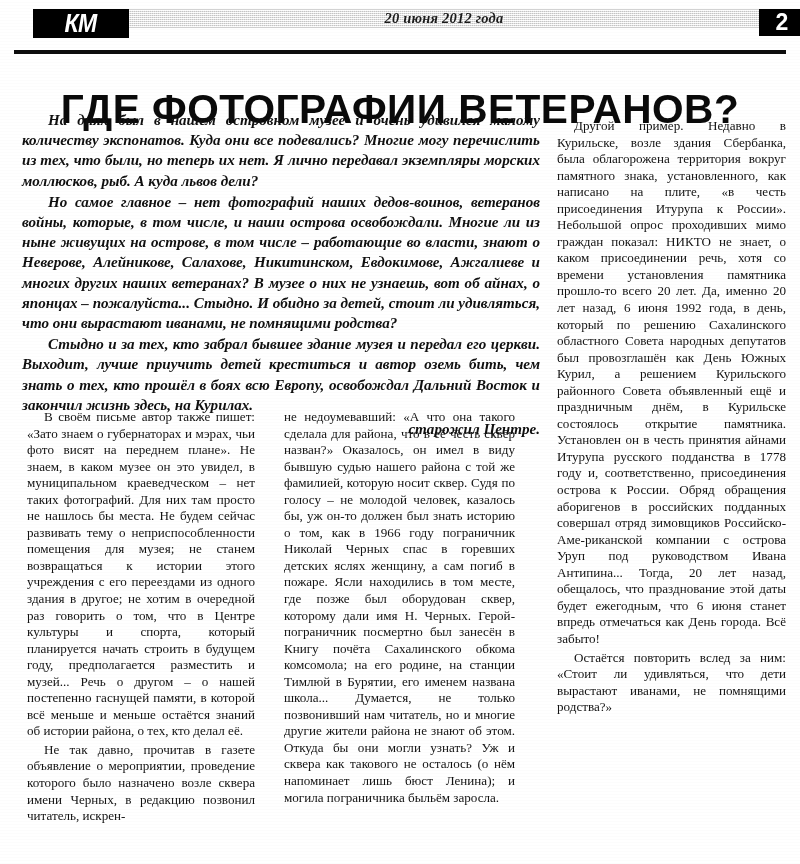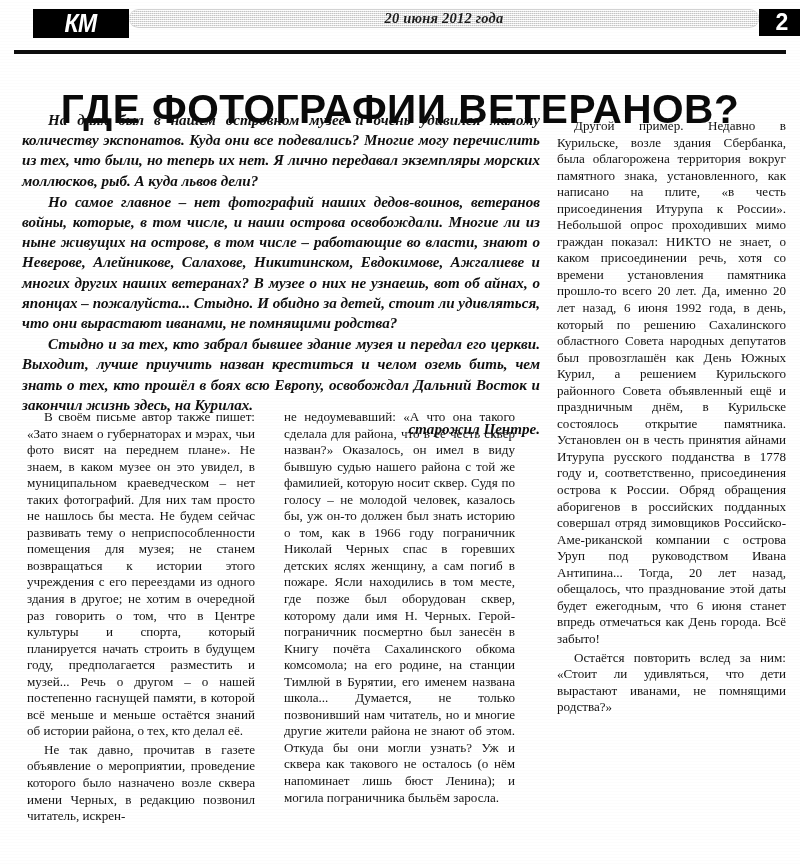--- a/index.html
+++ b/index.html
@@ -54,21 +54,20 @@
     position: relative;
     background: #e9e9e9;
     background-image:
       repeating-linear-gradient(0deg, rgba(255,255,255,0.85) 0 1px, rgba(160,160,160,0.30) 1px 2px),
       repeating-linear-gradient(90deg, rgba(255,255,255,0.85) 0 1px, rgba(160,160,160,0.30) 1px 2px);
     display: flex;
     align-items: center;
     justify-content: center;
     border-top: 1px solid #d2d2d2;
     border-bottom: 1px solid #cfcfcf;
-    border-radius: 12px;
   }
   .date-text {
     font-family: "Liberation Serif", serif;
     font-style: italic;
     font-weight: bold;
     font-size: 14.5px;
     color: #1b1b1b;
     letter-spacing: 0.2px;
     background: transparent;
     text-shadow: 0 0 1px rgba(255,255,255,0.9);
@@ -176,21 +175,21 @@
       <span class="pagenum-text">2</span>
     </div>
   </div>
   <div class="masthead-rule"></div>
 
   <h1 class="headline">ГДЕ ФОТОГРАФИИ ВЕТЕРАНОВ?</h1>
 
   <div class="lead">
     <p>На днях был в нашем островном музее и очень удивился малому количеству экспонатов. Куда они все подевались? Многие могу перечислить из тех, что были, но теперь их нет. Я лично передавал экземпляры морских моллюсков, рыб. А куда львов дели?</p>
     <p>Но самое главное – нет фотографий наших дедов-воинов, ветеранов войны, которые, в том числе, и наши острова освобождали. Многие ли из ныне живущих на острове, в том числе – работающие во власти, знают о Неверове, Алейникове, Салахове, Никитинском, Евдокимове, Ажгалиеве и многих других наших ветеранах? В музее о них не узнаешь, вот об айнах, о японцах – пожалуйста... Стыдно. И обидно за детей, стоит ли удивляться, что они вырастают иванами, не помнящими родства?</p>
-    <p>Стыдно и за тех, кто забрал  бывшее здание музея и передал его церкви. Выходит, лучше приучить назван креститься и челом оземь бить, чем знать о тех, кто прошёл в боях всю Европу, освобождал Дальний Восток и закончил жизнь здесь, на Курилах.</p>
+    <p>Стыдно и за тех, кто забрал  бывшее здание музея и передал его церкви. Выходит, лучше приучить детей креститься и автор оземь бить, чем знать о тех, кто прошёл в боях всю Европу, освобождал Дальний Восток и закончил жизнь здесь, на Курилах.</p>
     <div class="sig">
       <span class="line">старожил Центре.</span>
     </div>
   </div>
 
   <div class="col" id="col-left">
     <p>В своём письме автор также пишет: «Зато знаем о губернаторах и мэрах, чьи фото висят на переднем плане». Не знаем, в каком музее он это увидел, в муниципальном краеведческом – нет таких фотографий. Для них там просто не нашлось бы места. Не будем сейчас развивать тему о неприспособленности помещения для музея; не станем возвращаться к истории этого учреждения с его переездами из одного здания в другое; не хотим в очередной раз говорить о том, что в Центре культуры и спорта, который планируется начать строить в будущем году, предполагается разместить и музей... Речь о другом – о нашей постепенно гаснущей памяти, в которой всё меньше и меньше остаётся знаний об истории района, о тех, кто делал её.</p>
     <p>Не так давно, прочитав в газете объявление о мероприятии, проведение которого было назначено возле сквера имени Черных, в редакцию позвонил читатель, искрен-</p>
   </div>
 

